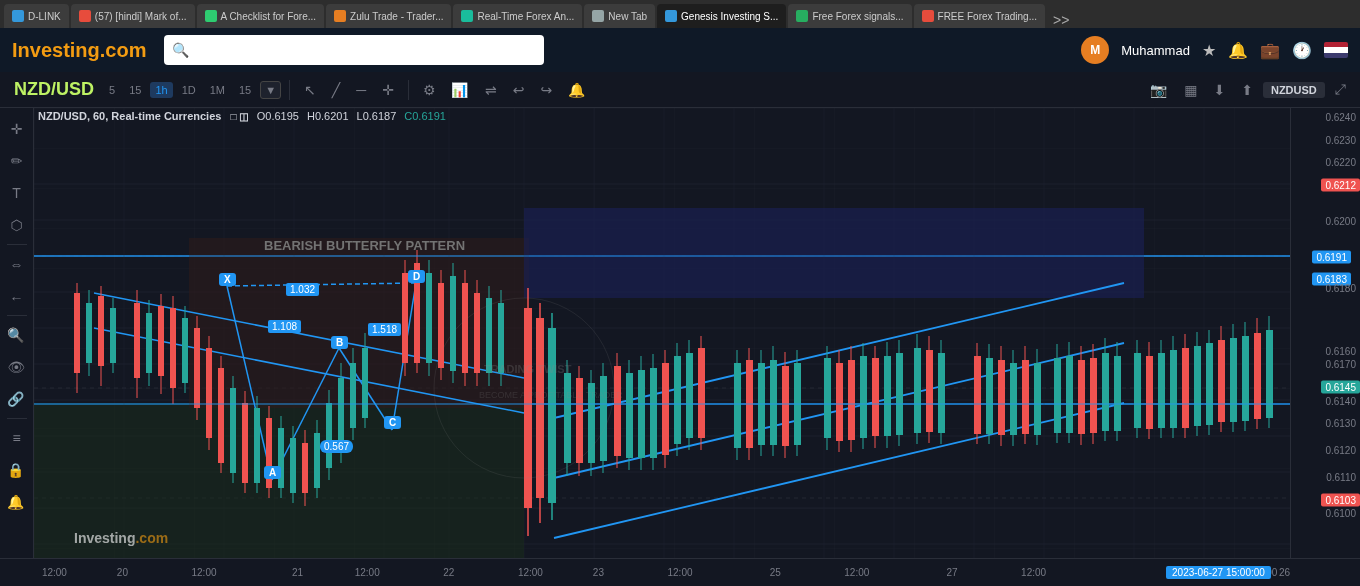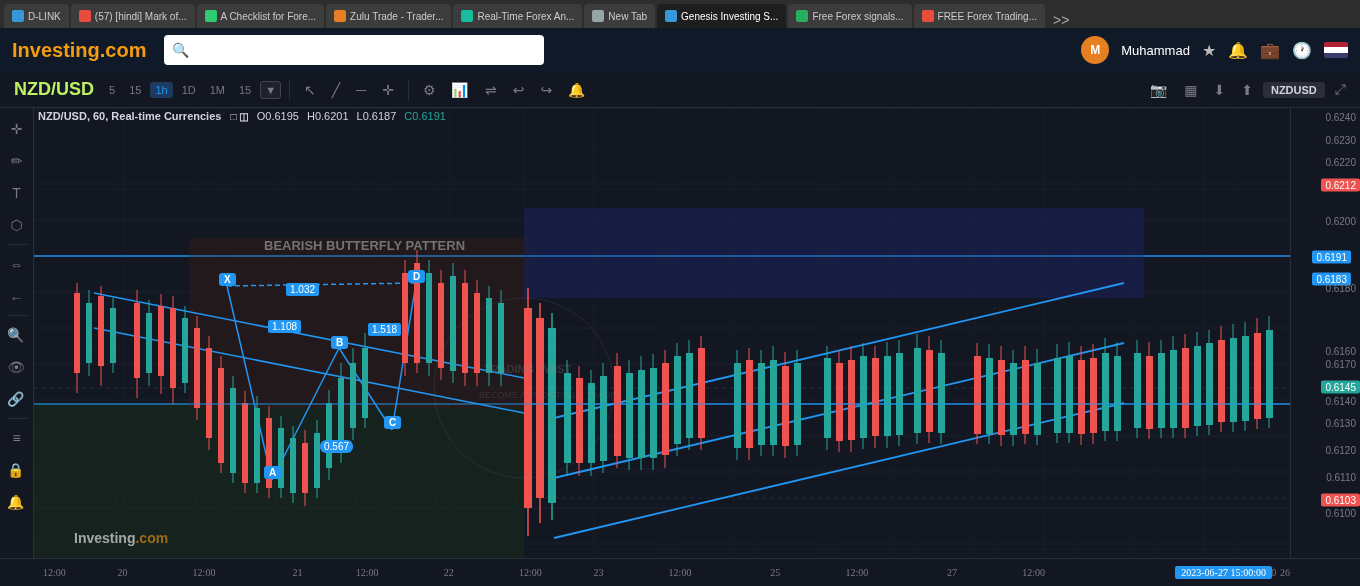--- a/index.html
+++ b/index.html
@@ -307,21 +307,20 @@
 
     
     .time-axis {
       height: 28px;
       background: #131722;
       border-top: 1px solid #2a2e39;
       display: flex;
       align-items: center;
       padding: 0 0 0 34px;
       position: relative;
-      font-family: Liberation Serif, serif;
     }
     .time-label {
       font-size: 10px;
       color: #787b86;
       position: absolute;
       transform: translateX(-50%);
     }
     .time-bar-right {
       position: absolute;
       right: 70px;

